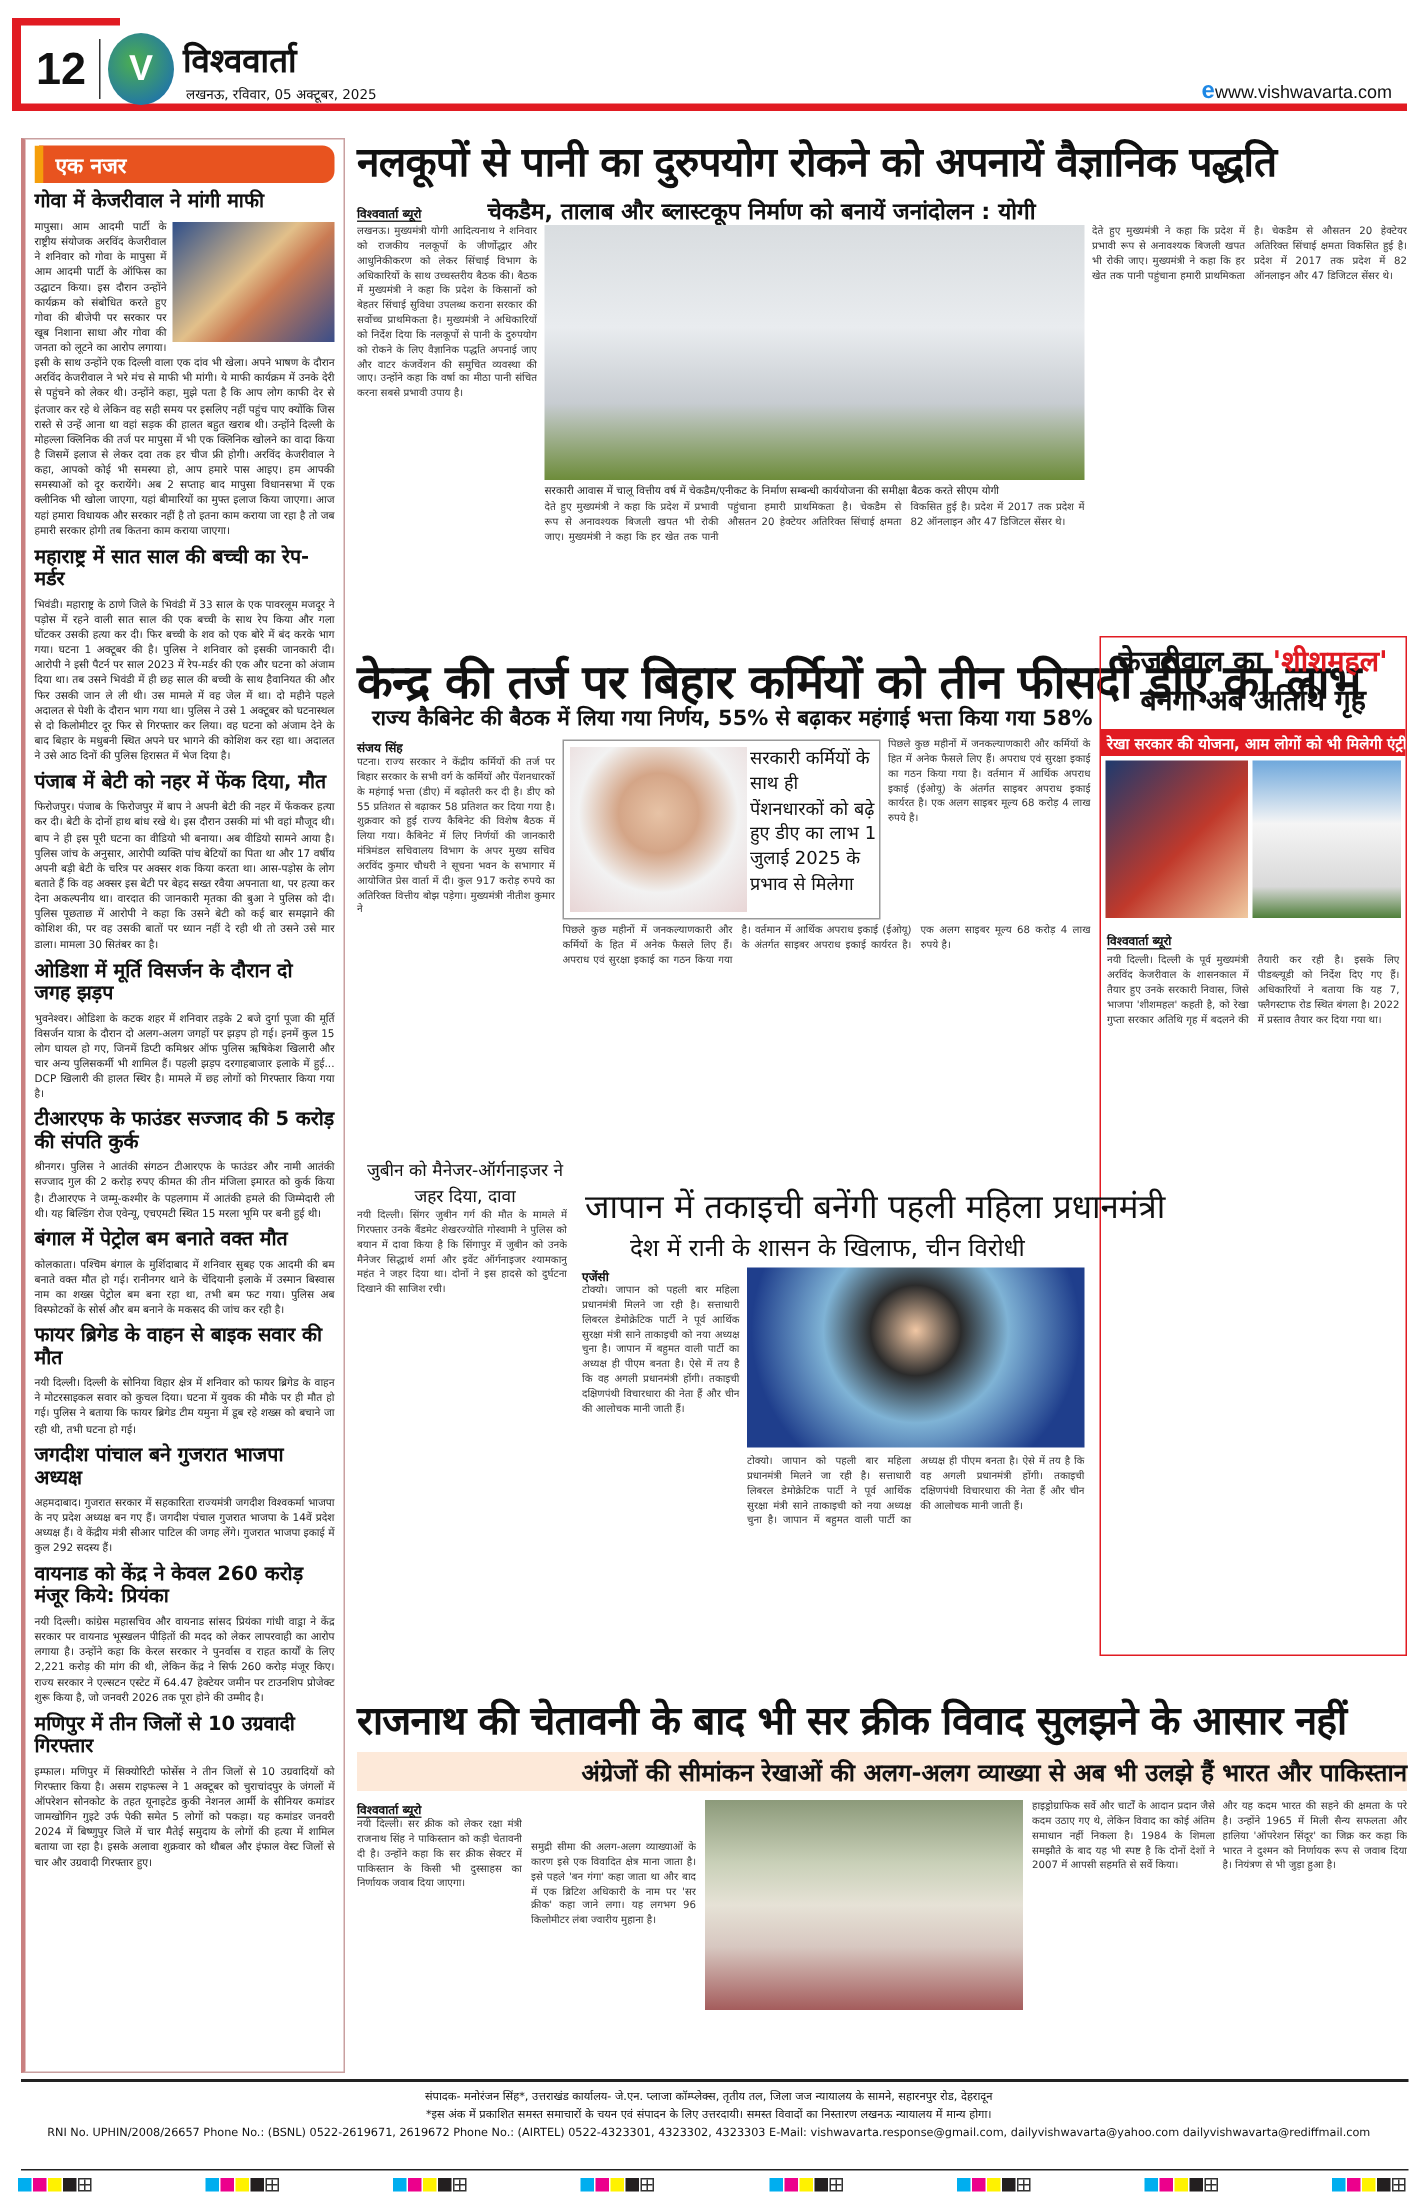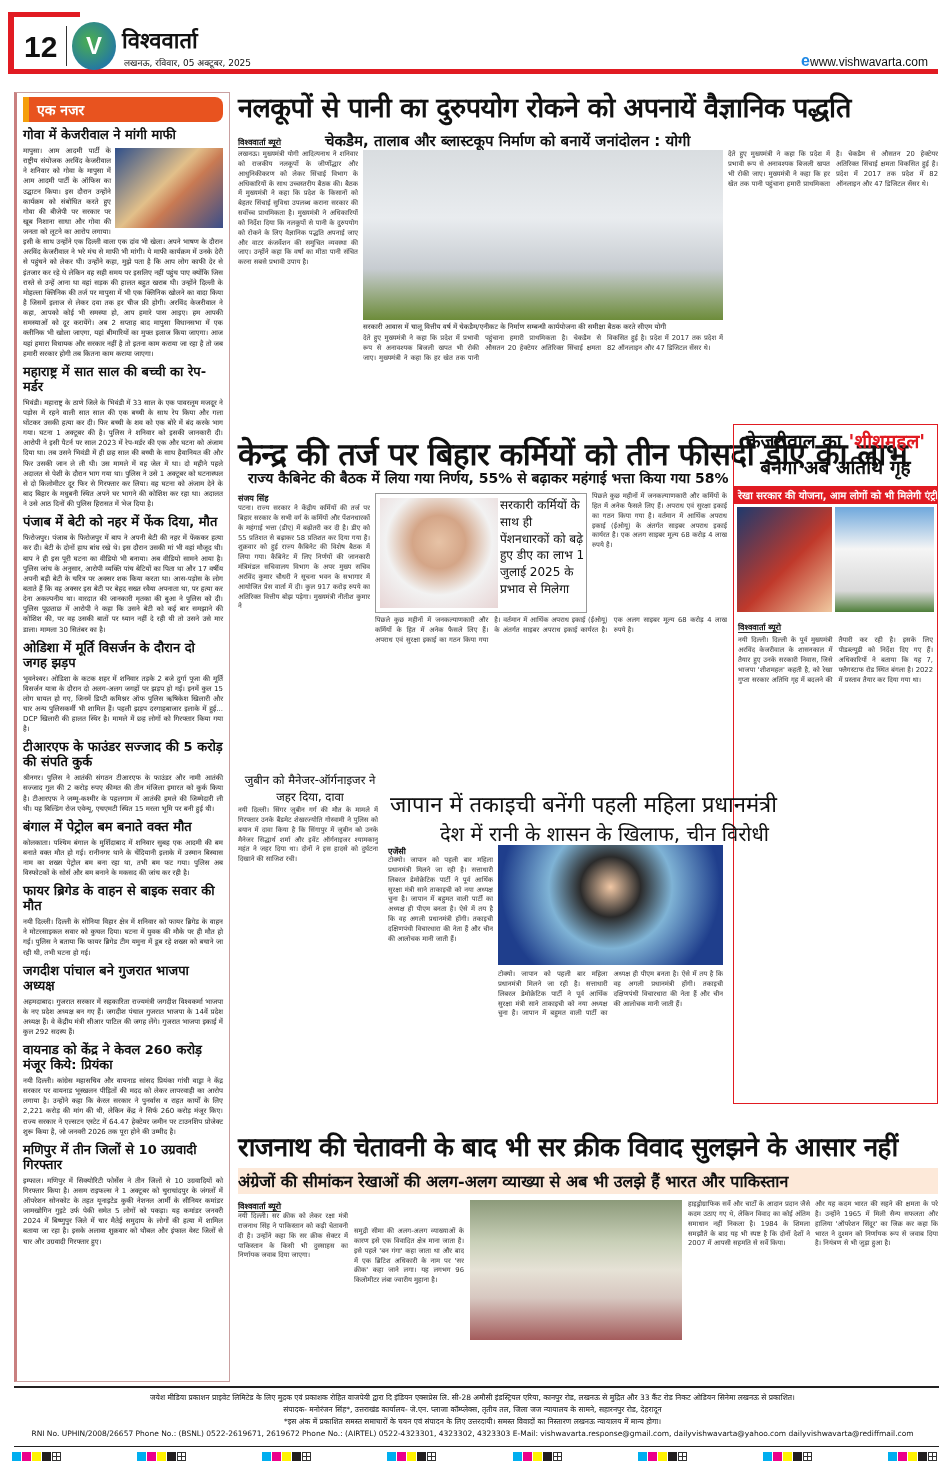--- a/index.html
+++ b/index.html
@@ -29,24 +29,24 @@
 .caption{position:absolute;font-size:7px;color:#222;white-space:nowrap;overflow:hidden}
 .h2{position:absolute;left:238px;top:432px;font-size:31px;font-weight:bold;white-space:nowrap;letter-spacing:-0.5px}
 .sub2{position:absolute;left:248px;top:468px;font-size:14px;font-weight:bold;white-space:nowrap}
 .quotebox{position:absolute;left:375px;top:493px;width:212px;height:120px;border:1px solid #999;background:#fff}
 .quote{position:absolute;left:500px;top:497px;width:85px;font-size:12px;line-height:1.4}
 .box{position:absolute;left:733px;top:424px;width:205px;height:680px;border:1px solid #e11b22}
 .kh{text-align:center;font-size:19px;font-weight:bold;line-height:1.35;margin-top:4px}
 .kh .red{color:#e11b22}
 .rekha{background:#e11b22;color:#fff;font-size:10px;font-weight:bold;padding:2px 4px;margin-top:6px;white-space:nowrap;overflow:hidden}
 .h3{position:absolute;left:390px;top:788px;font-size:22px;font-weight:normal;white-space:nowrap}
-.sub3{position:absolute;left:440px;top:820px;font-size:20px;white-space:nowrap}
+.sub3{position:absolute;left:420px;top:820px;font-size:16px;white-space:nowrap}
 .zh{position:absolute;left:240px;top:772px;width:140px;text-align:center;font-size:11.5px;line-height:1.5}
 .h4{position:absolute;left:238px;top:1128px;font-size:26px;font-weight:bold;white-space:nowrap;letter-spacing:-0.5px}
-.sub4{position:absolute;left:238px;top:1168px;width:700px;background:#fde9d9;font-size:16px;font-weight:bold;text-align:left;padding:2px 0}
+.sub4{position:absolute;left:238px;top:1168px;width:700px;background:#fde9d9;font-size:16px;font-weight:bold;text-align:right;padding:2px 0}
 .footer{position:absolute;left:0;top:1417px;width:945px;text-align:center;font-size:7.5px;line-height:1.6}
 .rule{position:absolute;left:14px;width:925px;height:2px;background:#222}
 .marks{position:absolute;left:12px;top:1452px;width:925px;display:flex;justify-content:space-between}
 .mark{display:flex;gap:1px;align-items:center}
 .mark span{width:9px;height:9px;display:inline-block}
 .mark .reg{width:9px;height:9px;border:1px solid #333;background:linear-gradient(#333,#333) center/1px 100% no-repeat,linear-gradient(#333,#333) center/100% 1px no-repeat}
 </style>
 </head>
 <body>
 
@@ -129,21 +129,20 @@
 <div class="sub4">अंग्रेजों की सीमांकन रेखाओं की अलग-अलग व्याख्या से अब भी उलझे हैं भारत और पाकिस्तान</div>
 <div class="byline" style="left:238px;top:1200px">विश्ववार्ता ब्यूरो</div>
 <div class="col" style="left:238px;top:1212px;width:110px;height:170px">नयी दिल्ली। सर क्रीक को लेकर रक्षा मंत्री राजनाथ सिंह ने पाकिस्तान को कड़ी चेतावनी दी है। उन्होंने कहा कि सर क्रीक सेक्टर में पाकिस्तान के किसी भी दुस्साहस का निर्णायक जवाब दिया जाएगा।</div>
 <div class="col" style="left:354px;top:1227px;width:110px;height:182px">समुद्री सीमा की अलग-अलग व्याख्याओं के कारण इसे एक विवादित क्षेत्र माना जाता है। इसे पहले 'बन गंगा' कहा जाता था और बाद में एक ब्रिटिश अधिकारी के नाम पर 'सर क्रीक' कहा जाने लगा। यह लगभग 96 किलोमीटर लंबा ज्वारीय मुहाना है।</div>
 <div class="photo" style="left:470px;top:1200px;width:212px;height:140px;background:linear-gradient(180deg,#8c9a7a 0%,#c9d0b8 30%,#e6e2d6 50%,#d7c7c0 70%,#a45c5c 100%)"></div>
 <div class="col" style="left:688px;top:1200px;width:122px;height:182px">हाइड्रोग्राफिक सर्वे और चार्टों के आदान प्रदान जैसे कदम उठाए गए थे, लेकिन विवाद का कोई अंतिम समाधान नहीं निकला है। 1984 के शिमला समझौते के बाद यह भी स्पष्ट है कि दोनों देशों ने 2007 में आपसी सहमति से सर्वे किया।</div>
 <div class="col" style="left:815px;top:1200px;width:123px;height:182px">और यह कदम भारत की सहने की क्षमता के परे है। उन्होंने 1965 में मिली सैन्य सफलता और हालिया 'ऑपरेशन सिंदूर' का जिक्र कर कहा कि भारत ने दुश्मन को निर्णायक रूप से जवाब दिया है। नियंत्रण से भी जुड़ा हुआ है।</div>
 
 <div class="rule" style="top:1386px"></div>
 <div class="footer" style="top:1392px">
-  <div>जयेश मीडिया प्रकाशन प्राइवेट लिमिटेड के लिए मुद्रक एवं प्रकाशक रोहित वाजपेयी द्वारा दि इंडियन एक्सप्रेस लि. सी-28 अमौसी इंडस्ट्रियल एरिया, कानपुर रोड, लखनऊ से मुद्रित और 33 कैंट रोड निकट ओडियन सिनेमा लखनऊ से प्रकाशित।</div>
   <div>संपादक- मनोरंजन सिंह*, उत्तराखंड कार्यालय- जे.एन. प्लाजा कॉम्प्लेक्स, तृतीय तल, जिला जज न्यायालय के सामने, सहारनपुर रोड, देहरादून</div>
   <div>*इस अंक में प्रकाशित समस्त समाचारों के चयन एवं संपादन के लिए उत्तरदायी। समस्त विवादों का निस्तारण लखनऊ न्यायालय में मान्य होगा।</div>
   <div>RNI No. UPHIN/2008/26657 Phone No.: (BSNL) 0522-2619671, 2619672 Phone No.: (AIRTEL) 0522-4323301, 4323302, 4323303 E-Mail: vishwavarta.response@gmail.com, dailyvishwavarta@yahoo.com dailyvishwavarta@rediffmail.com</div>
 </div>
 <div class="rule" style="top:1446px;height:1px"></div>
 <div class="marks">
   <div class="mark">
       <span style="background:#00aeef"></span>
       <span style="background:#ec008c"></span>
       <span style="background:#fff200"></span>

